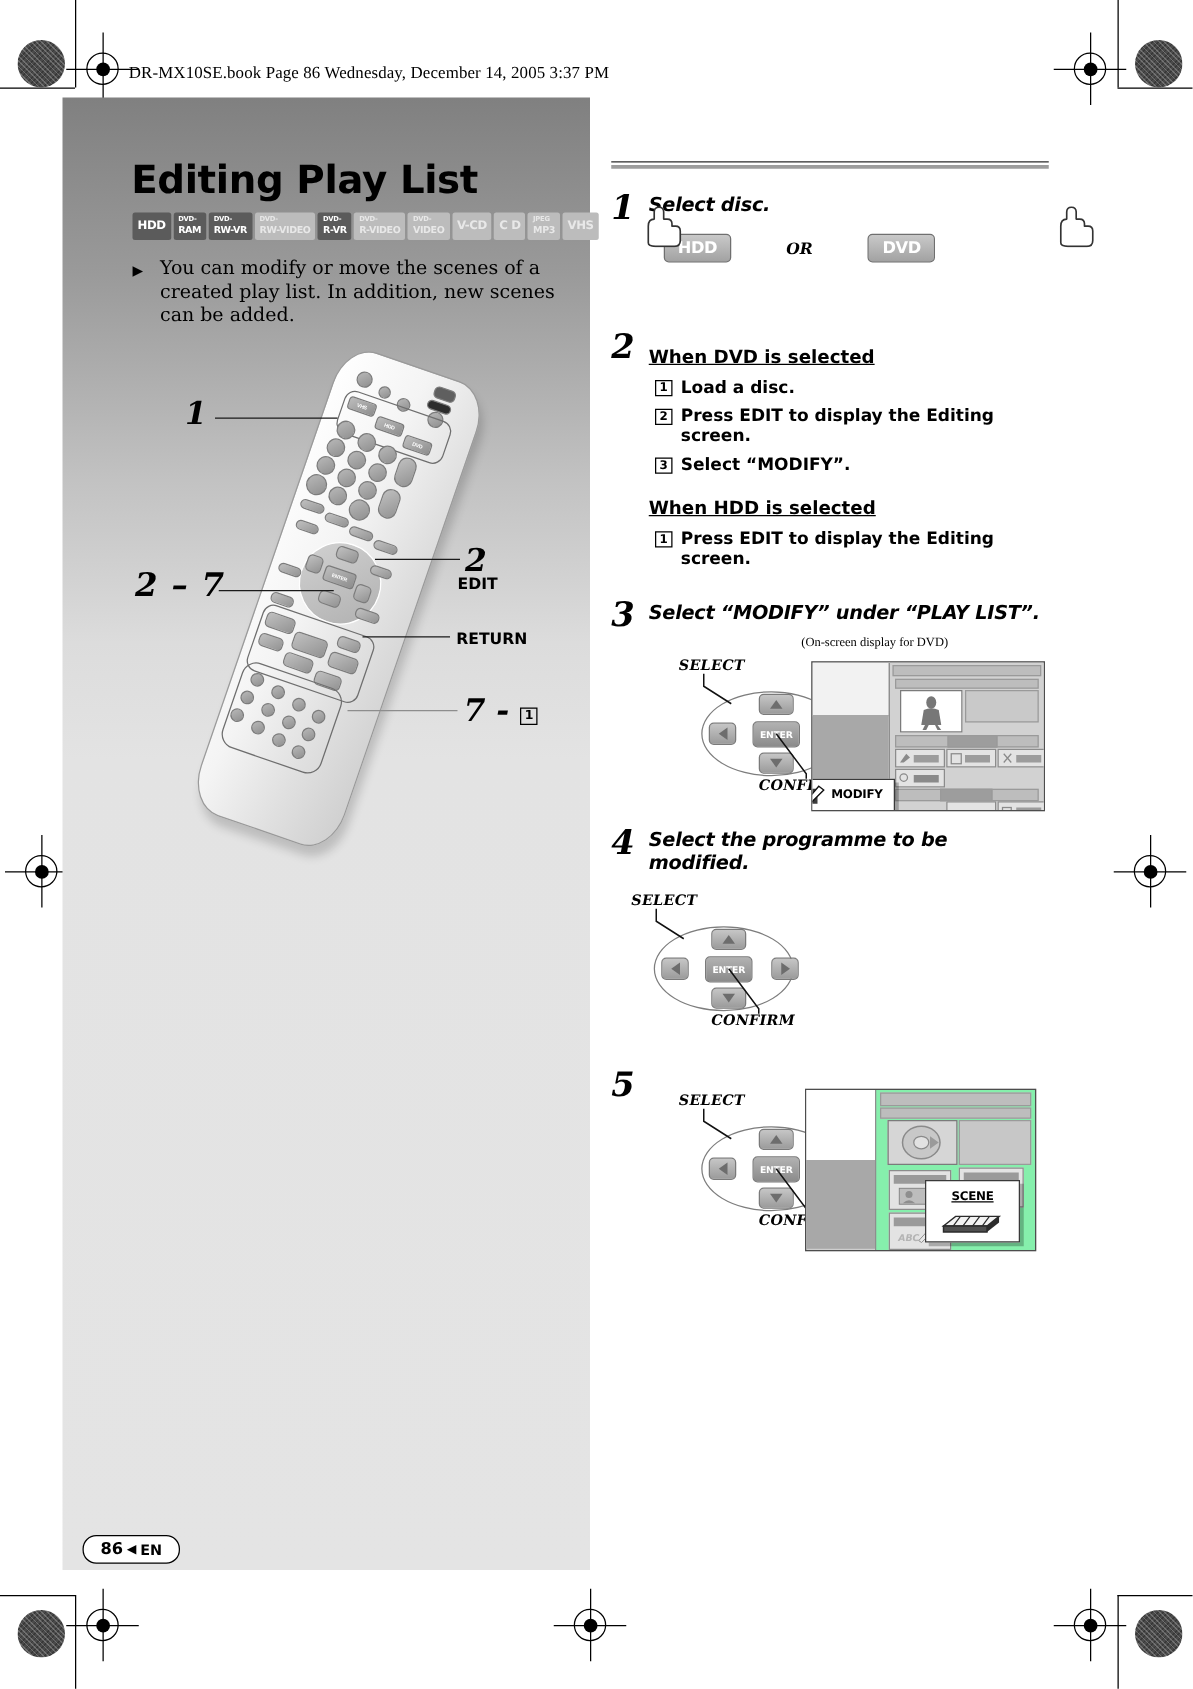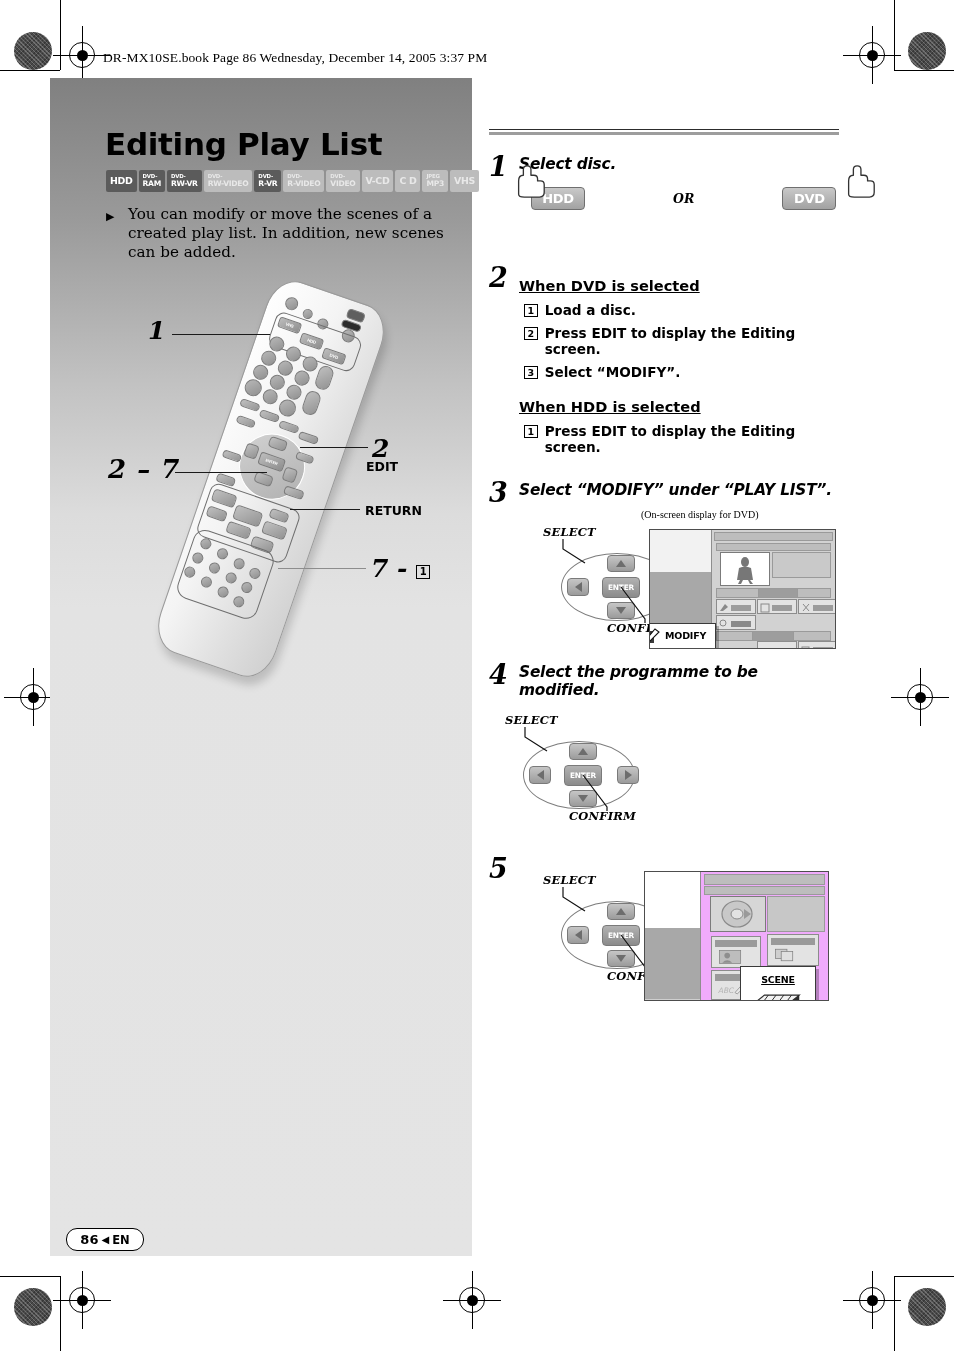--- a/index.html
+++ b/index.html
@@ -98,21 +98,21 @@
   .substep .n{border:1.1px solid #000;font-size:9.5px;line-height:11px;padding:0 2.5px;
               margin-top:2px;font-weight:bold;}
 
   
   .discrow{margin:14px 0 0 42px;display:flex;align-items:center;}
   .dbtn{position:relative;width:52px;height:21px;border-radius:4px;
         background:linear-gradient(180deg,#c9c9c9,#a2a2a2);border:1px solid #6f6f6f;
         display:flex;align-items:center;justify-content:center;color:#fff;
         font-size:13px;font-weight:bold;font-family:"DejaVu Sans",sans-serif;letter-spacing:-.3px;}
   .orlab{font-family:"DejaVu Serif",serif;font-style:italic;font-weight:bold;font-size:12.5px;
-         margin:0 88px;}
+         margin:0 44px;}
   .hand{position:absolute;left:22px;top:7px;width:38px;height:36px;}
 
   
   .dpad{position:relative;width:150px;height:92px;margin-left:38px;margin-top:10px;}
   .dpad .ell{position:absolute;left:16px;top:12px;width:110px;height:66px;
              border:1.1px solid #7d7d7d;border-radius:50%;}
   .dkey{position:absolute;background:linear-gradient(180deg,#c6c6c6,#9b9b9b);
         border:1px solid #7a7a7a;border-radius:4px;display:flex;align-items:center;
         justify-content:center;color:#3a3a3a;font-size:8px;}
   .dkey.enter{width:36px;height:19px;left:57px;top:36px;color:#fff;font-size:7.4px;
@@ -551,21 +551,21 @@
         <div class="dlab" style="left:62px;top:80px;">CONFIRM</div>
         <svg style="position:absolute;left:0;top:0;width:150px;height:92px;overflow:visible;">
           <polyline points="18,-2 18,8 40,22" fill="none" stroke="#111" stroke-width="1.2"></polyline>
           <polyline points="76,46 100,78 100,82" fill="none" stroke="#111" stroke-width="1.2"></polyline>
         </svg>
       </div>
 
       <div class="osd" style="left:155px;top:14px;width:183px;height:128px;background:#cfcfcf;">
         <div class="sidetop" style="width:30%;height:44%;background:#fff;"></div>
         <div class="side" style="top:44%;height:56%;width:30%;"></div>
-        <div class="body" style="left:30%;background:#f0abfc;">
+        <div class="body" style="left:30%;background:#86efac;font-weight:bold;">
           <div class="bar" style="left:3px;top:2px;right:3px;height:9px;"></div>
           <div class="bar" style="left:3px;top:14px;right:3px;height:7px;"></div>
           <div class="thumb" style="left:9px;top:24px;width:54px;height:34px;background:#d6d6d6;">
             <svg viewBox="0 0 54 34" style="width:100%;height:100%;">
               <ellipse cx="26" cy="17" rx="15" ry="13" fill="#c8c8c8" stroke="#8a8a8a" stroke-width="1.2"></ellipse>
               <ellipse cx="26" cy="17" rx="6" ry="5" fill="#e2e2e2" stroke="#8a8a8a" stroke-width="1"></ellipse>
               <path d="M33,12 l7,5 -7,5 z" fill="#9a9a9a"></path>
             </svg>
           </div>
           <div class="bar" style="left:66px;top:24px;right:3px;height:34px;background:#c7c7c7;"></div>
@@ -586,21 +586,21 @@
             </svg>
           </div>
           <div class="tile" style="left:10px;top:98px;width:48px;height:28px;">
             <div class="cap" style="height:7px;background:#9a9a9a;"></div>
             <svg viewBox="0 0 48 20" style="position:absolute;left:5px;top:11px;width:36px;height:15px;">
               <text x="2" y="14" font-size="10" fill="#b4b4b4" font-family="DejaVu Sans, sans-serif" font-style="italic">ABC</text>
               <path d="M24,14 L34,3 L37,6 L27,16 Z" fill="#e8e8e8" stroke="#8a8a8a" stroke-width="1"></path>
             </svg>
           </div>
         </div>
-        <div class="popup vert" style="left:95px;top:94px;width:74px;height:48px;text-decoration:underline;">
+        <div class="popup vert" style="left:95px;top:72px;width:74px;height:48px;text-decoration:underline;">
           <span class="lbl" style="margin-top:3px;">SCENE</span>
           <svg viewBox="0 0 60 26" style="width:58px;height:26px;">
             <path d="M6,18 L42,18 L52,10 L16,10 Z" fill="#f2f2f2" stroke="#2b2b2b" stroke-width="1.2"></path>
             <path d="M6,18 L42,18 L42,23 L6,23 Z" fill="#4f4f4f" stroke="#2b2b2b" stroke-width="1.2"></path>
             <path d="M42,18 L52,10 L52,15 L42,23 Z" fill="#2b2b2b"></path>
             <path d="M20,10 L14,18 M28,10 L22,18 M36,10 L30,18 M44,10 L38,18" stroke="#2b2b2b" stroke-width="1"></path>
           </svg>
         </div>
       </div>
     </div>

